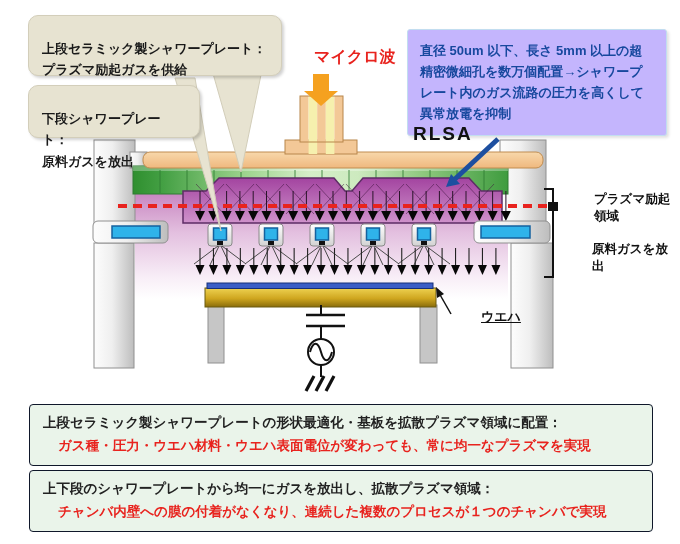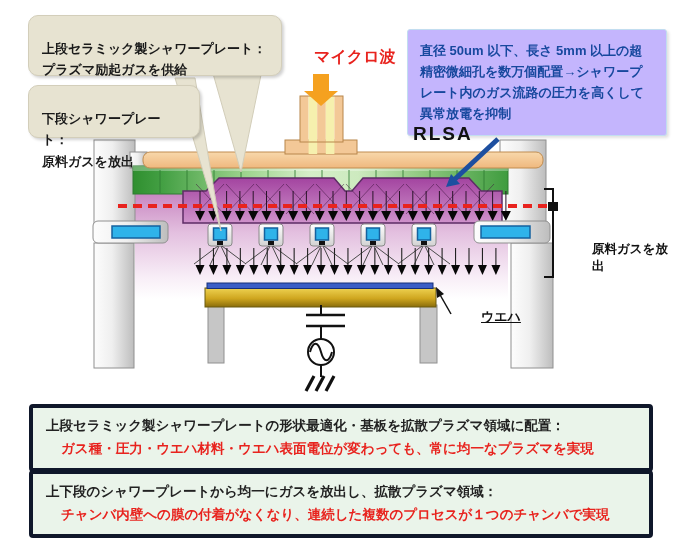--- a/index.html
+++ b/index.html
@@ -16,21 +16,21 @@
     font-size:13px;font-weight:bold;color:#1a1a1a;line-height:1.65;
     padding:22px 13px;white-space:pre-line;box-sizing:border-box;
   }
   .bluebox{
     position:absolute;background:#c4b5fd;border:1px solid #c2ddf0;border-radius:3px;
     box-shadow:2px 2px 3px rgba(0,0,0,0.12);
     font-size:13px;font-weight:bold;color:#17489e;line-height:1.62;
     padding:10px 12px;box-sizing:border-box;
   }
   .note{
-    position:absolute;background:#eaf4ea;border:4px solid #0f172a;border-radius:4px;
+    position:absolute;background:#eaf4ea;border:1px solid #0f172a;border-radius:4px;
     padding:7px 13px;box-sizing:border-box;width:624px;
     font-size:13.5px;font-weight:bold;line-height:1.7;
   }
   .note-heading{color:#222222;}
   .note-result{color:#e8231e;margin-left:15px;}
 
   .diagram-label{position:absolute;font-weight:bold;color:#111;padding-left:33px;}
   .lbl-microwave{left:281px;top:47px;font-size:16px;color:#e8231e;}
   .lbl-rlsa{left:356px;top:123px;font-size:19px;letter-spacing:2px;margin-left:24px;}
   .lbl-excitation{left:561px;top:191px;font-size:12.5px;}
@@ -460,20 +460,21 @@
   <div class="callout" style="left:28px;top:15px;width:254px;height:61px;">上段セラミック製シャワープレート：
 プラズマ励起ガスを供給</div>
 
   <div class="callout" style="left:28px;top:85px;width:172px;height:53px;">下段シャワープレート：
 原料ガスを放出</div>
 
   <div class="bluebox" style="left:407px;top:29px;width:260px;height:107px;">直径 50um 以下、長さ 5mm 以上の超精密微細孔を数万個配置→シャワープレート内のガス流路の圧力を高くして異常放電を抑制</div>
 
   <div class="diagram-label lbl-microwave">マイクロ波</div>
   <div class="diagram-label lbl-rlsa">RLSA</div>
+  <div class="diagram-label lbl-excitation">プラズマ励起領域</div>
   <div class="diagram-label lbl-diffusion">原料ガスを放出</div>
   <div class="diagram-label lbl-wafer">ウエハ</div>
 
   <div class="note" style="left:29px;top:404px;">
     <div class="note-heading">上段セラミック製シャワープレートの形状最適化・基板を拡散プラズマ領域に配置：</div>
     <div class="note-result">ガス種・圧力・ウエハ材料・ウエハ表面電位が変わっても、常に均一なプラズマを実現</div>
   </div>
   <div class="note" style="left:29px;top:470px;">
     <div class="note-heading">上下段のシャワープレートから均一にガスを放出し、拡散プラズマ領域：</div>
     <div class="note-result">チャンバ内壁への膜の付着がなくなり、連続した複数のプロセスが１つのチャンバで実現</div>

